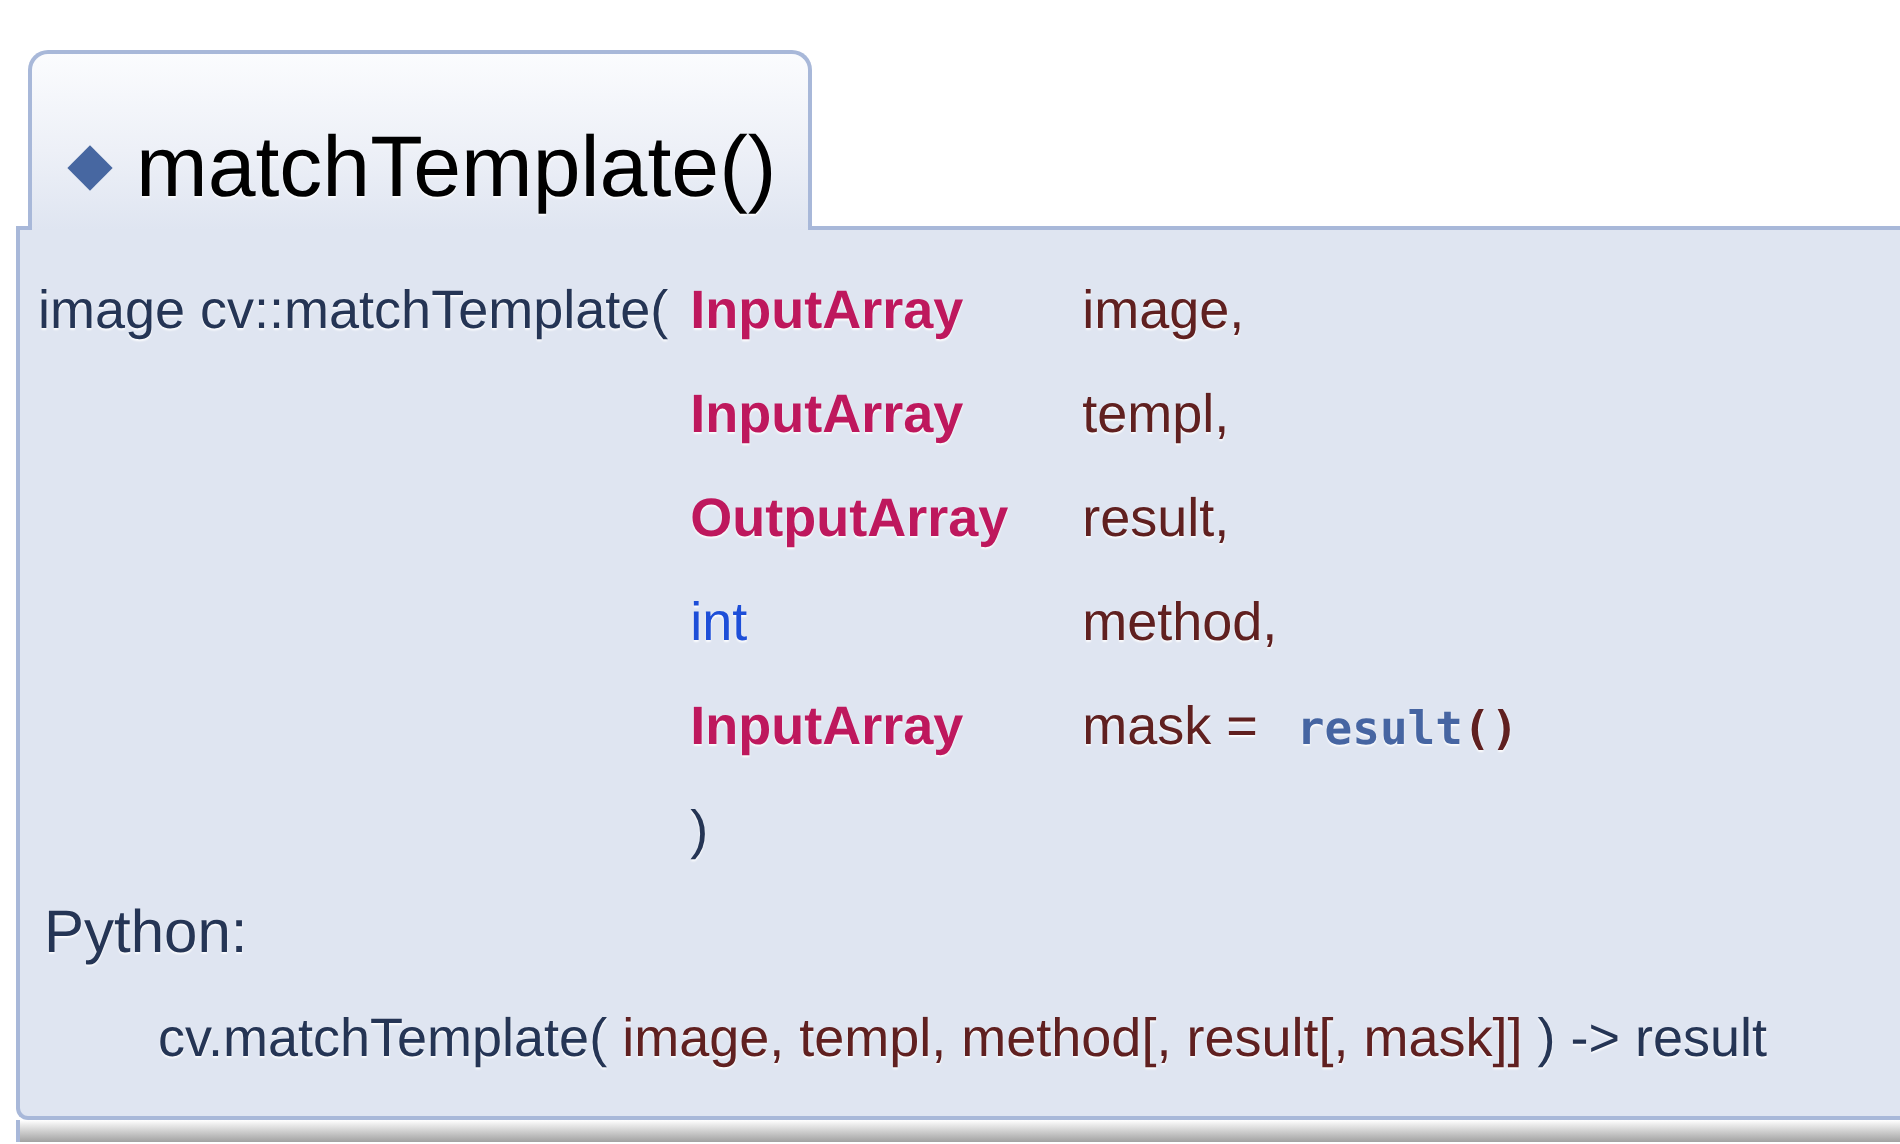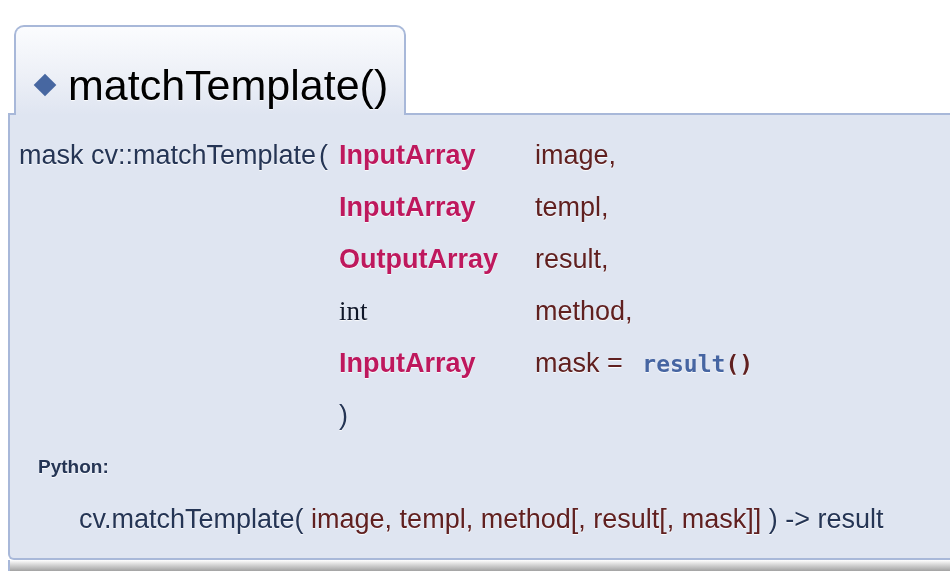--- a/index.html
+++ b/index.html
@@ -68,43 +68,43 @@
   }
   td.memname-cell { width: 300px; }
   td.paren-cell   { width: 20px; }
   td.type-cell    { width: 196px; }
   td.name-cell    { }
   .t-link {
     color: #be185d;
     font-weight: bold;
     cursor: pointer;
   }
-  .t-plain { color: #0f172a; font-family: Liberation Serif, serif; }
+  .t-plain { color: #1d4ed8; }
   .p-red   { color: #602020; }
   .navy    { color: #253555; }
   code.fn-link {
     font-family: "DejaVu Sans Mono", monospace;
     font-size: 23px;
     font-weight: bold;
     color: #4665A2;
     margin-left: 12px;
     cursor: pointer;
   }
   code.fn-parens {
     font-family: "DejaVu Sans Mono", monospace;
     font-size: 23px;
     font-weight: bold;
     color: #602020;
   }
   .python-label {
     height: 52px;
     line-height: 52px;
-    font-weight: bold;
-    font-size: 19px;
-    margin-left: 19px;
+    font-weight: normal;
+    font-size: 30px;
+    margin-left: 3px;
   }
   .python-proto {
     height: 52px;
     line-height: 52px;
     margin-left: 60px;
     white-space: pre;
     font-size: 27px;
   }
 
   
@@ -121,21 +121,21 @@
 <div class="doc">
 
   <div class="memtitle">
     <span class="diamond"></span><span class="title-text">matchTemplate()</span>
   </div>
 
   <div class="memitem">
     <table class="memname">
       <tbody>
           <tr>
-        <td class="memname-cell">mask cv::matchTemplate</td>
+        <td class="memname-cell">image cv::matchTemplate</td>
         <td class="paren-cell navy">(</td>
         <td class="type-cell"><span class="t-link">InputArray</span></td>
         <td class="name-cell"><span class="p-red">image,</span></td>
       </tr>
       <tr>
         <td></td>
             <td></td>
         <td class="type-cell"><span class="t-link">InputArray</span></td>
         <td class="name-cell"><span class="p-red">templ,</span></td>
       </tr>

